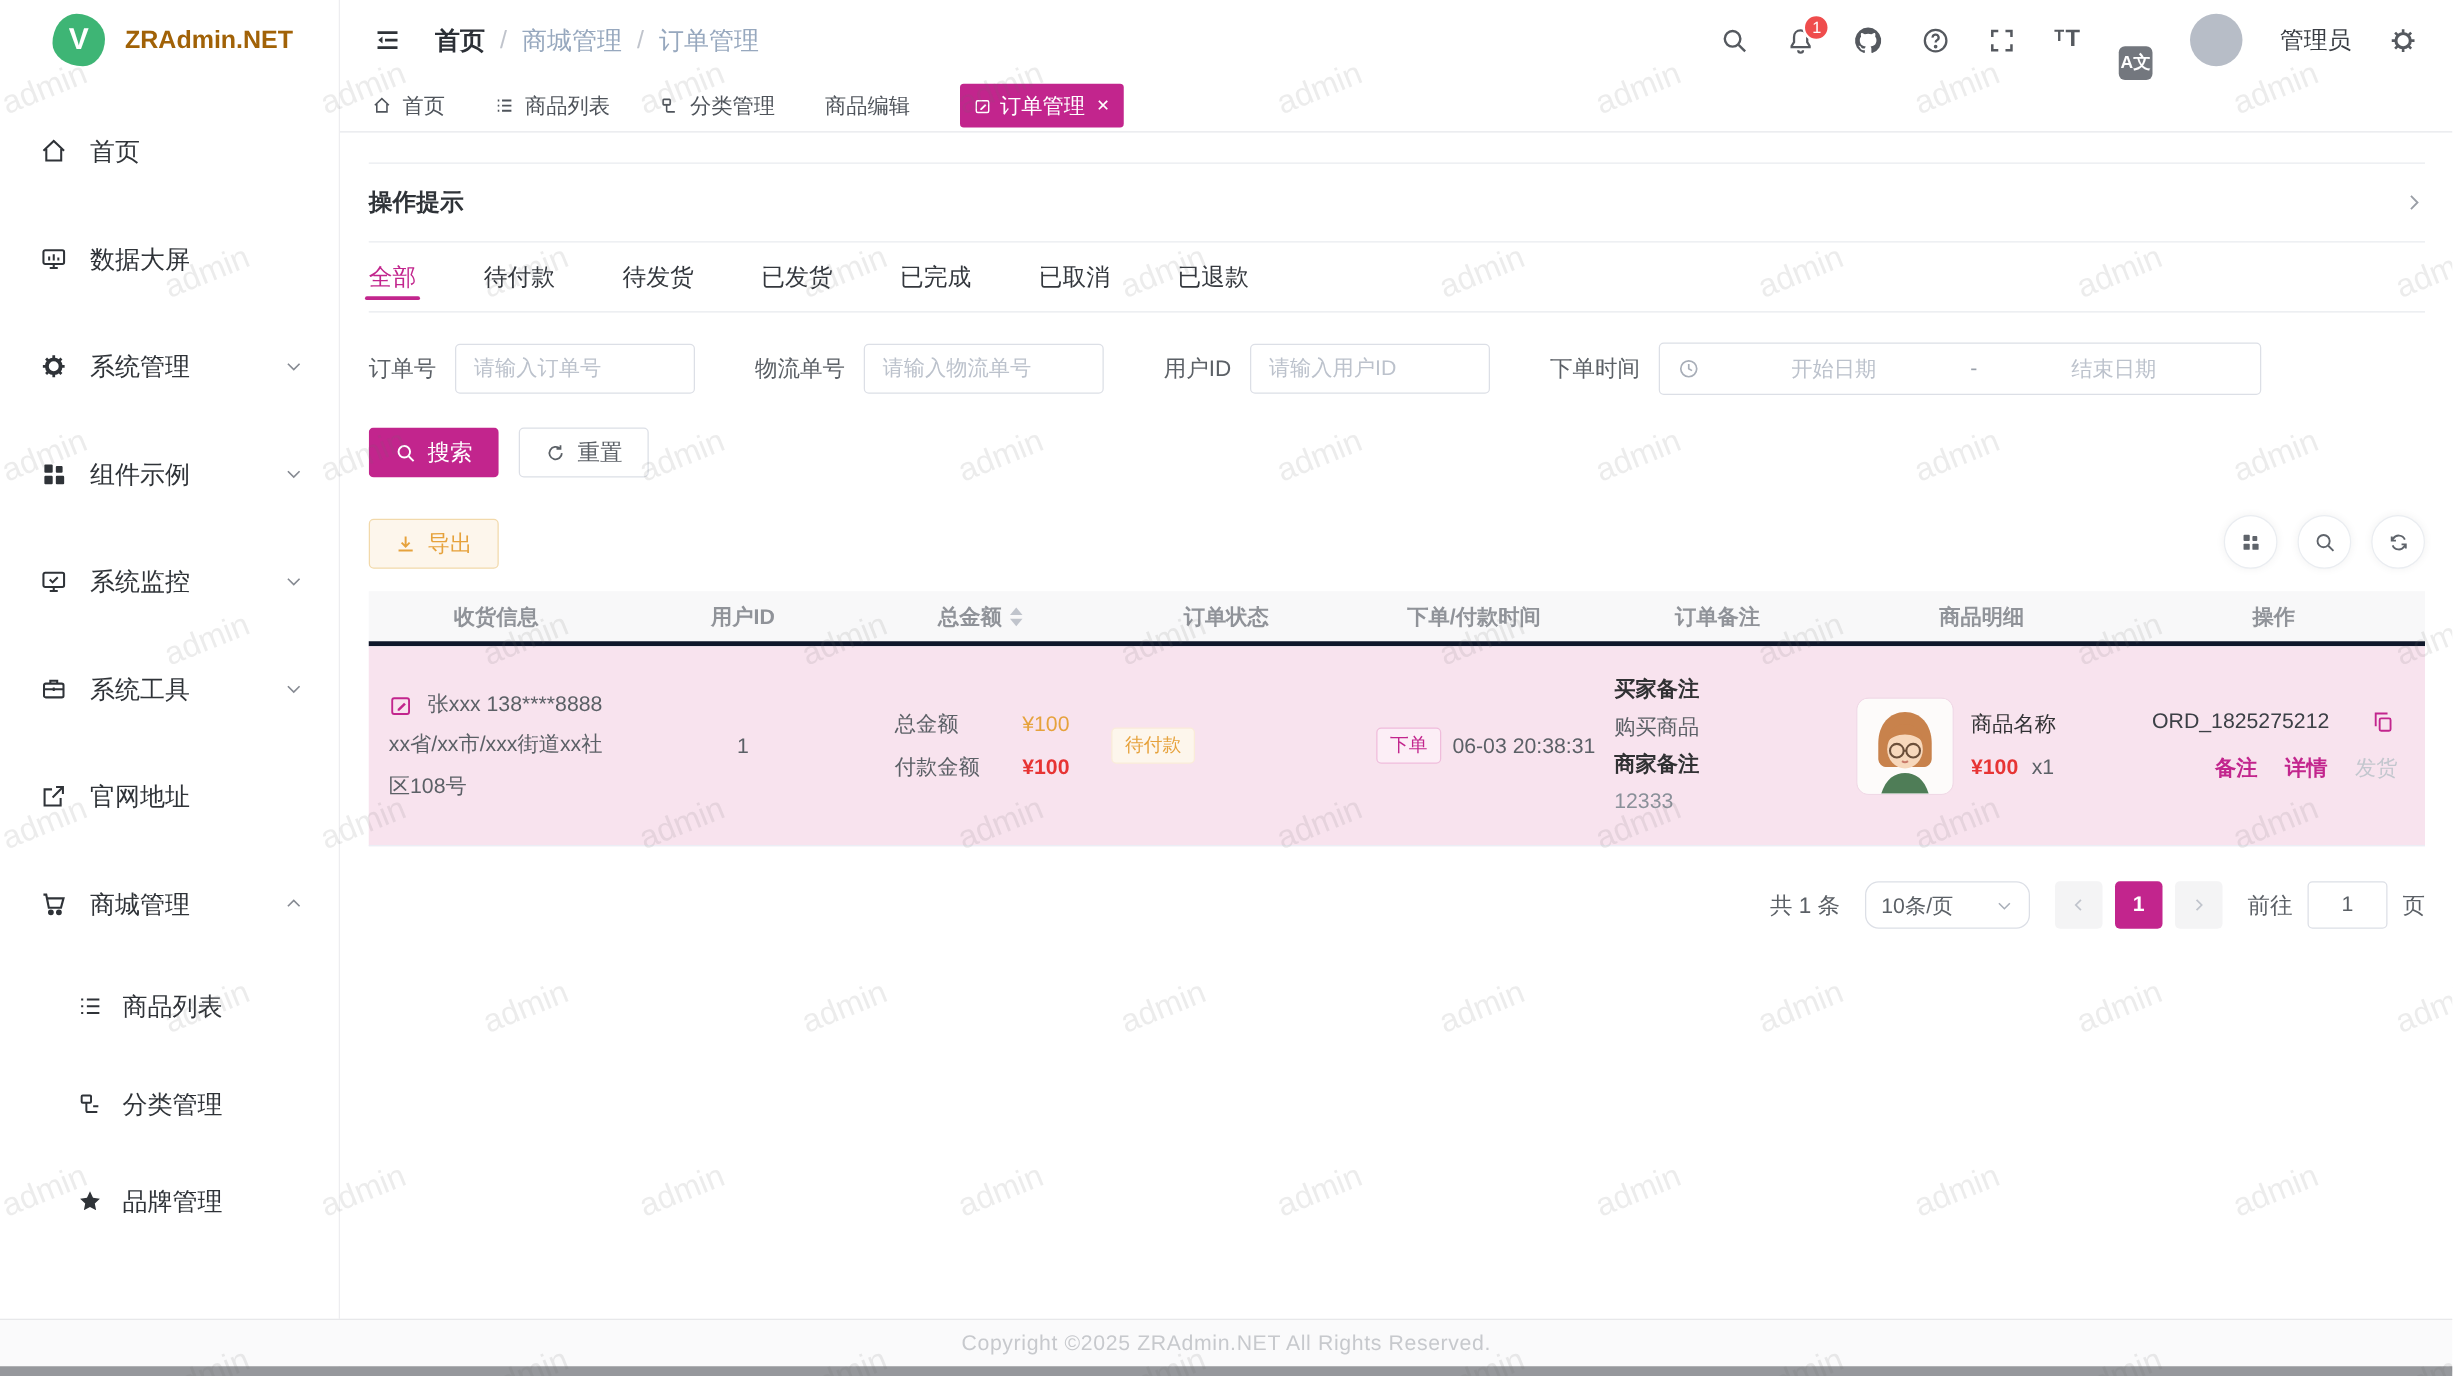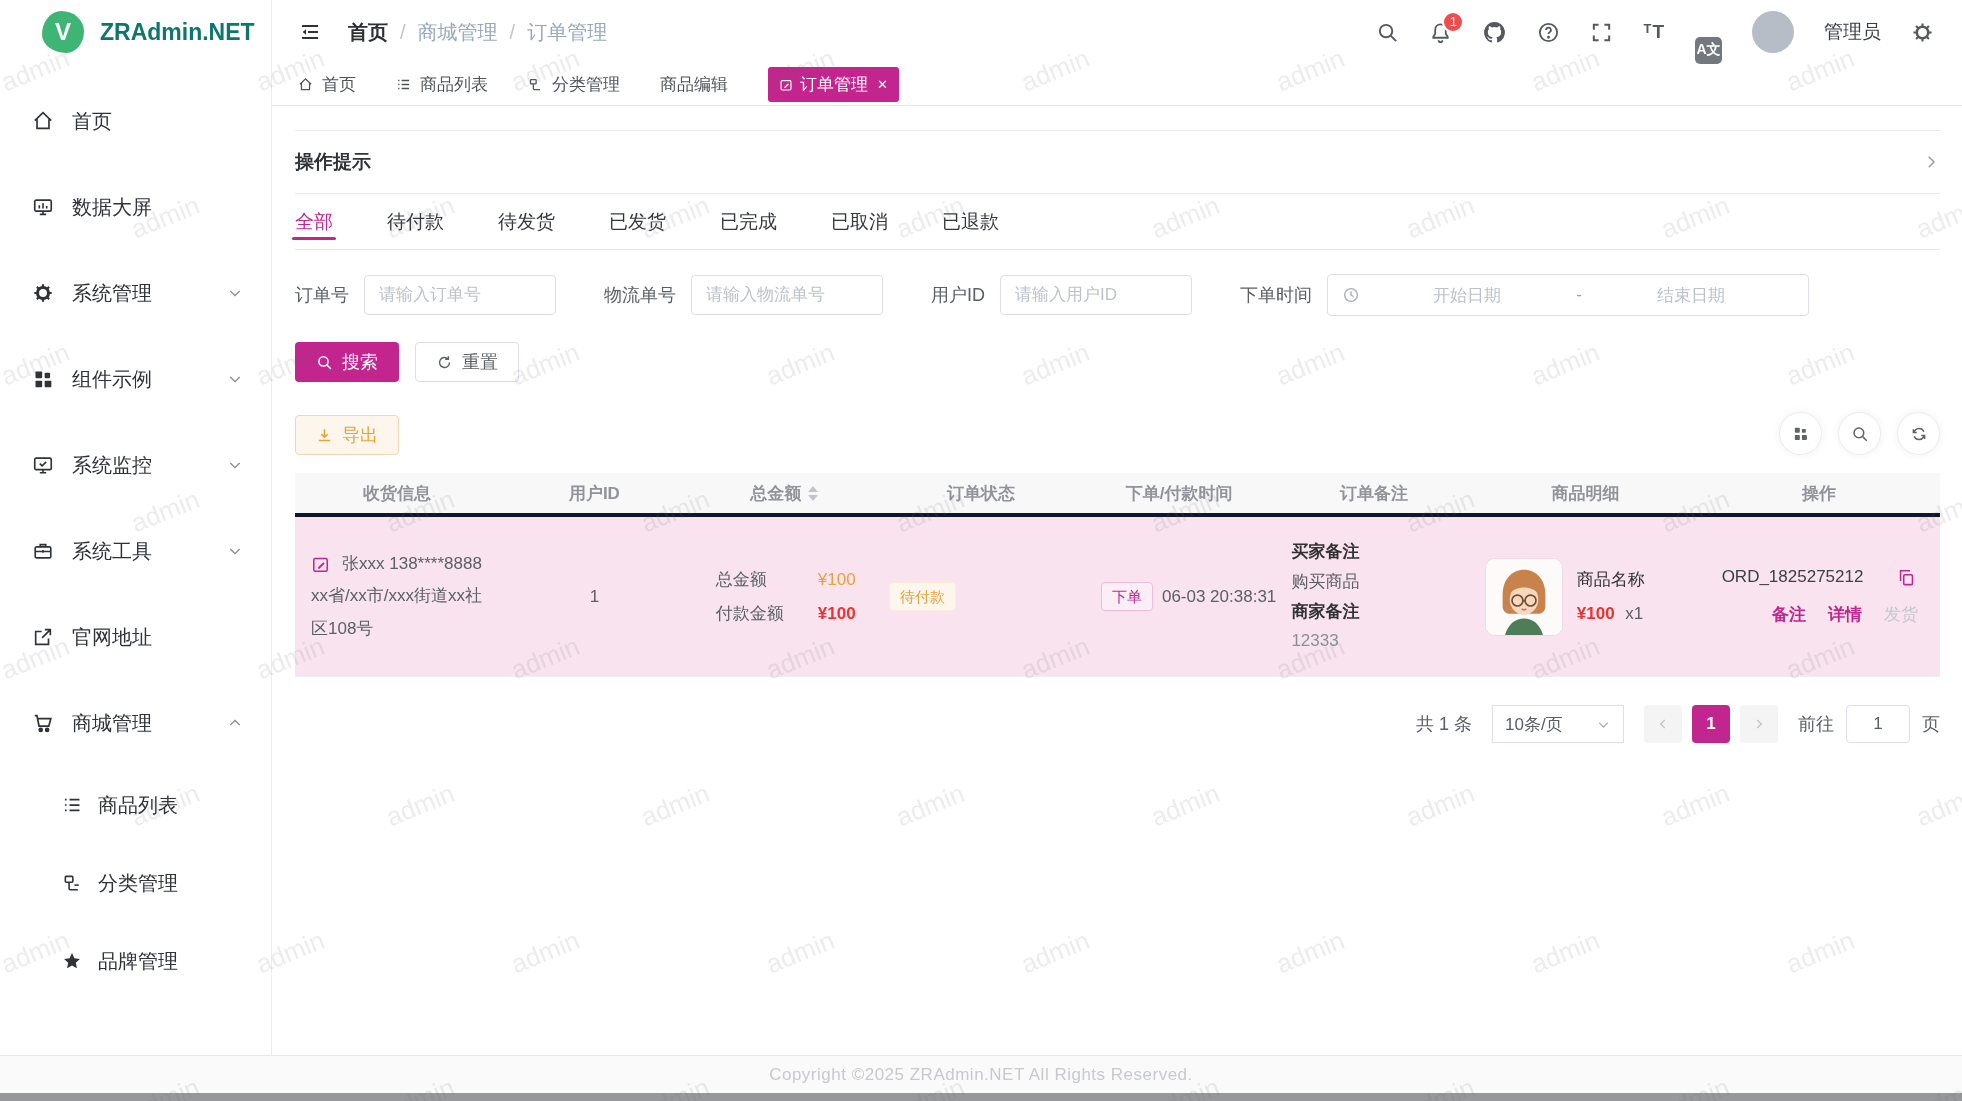--- a/index.html
+++ b/index.html
@@ -12,21 +12,21 @@
   .wm-layer span { position:absolute; font-size:26px; color:rgba(110,110,110,.13);
     transform:rotate(-22deg); white-space:nowrap; }
 
   
   .sidebar { width:272px; flex-shrink:0; border-right:1px solid #ededf0; background:#fff; }
   .logo-row { height:64px; display:flex; align-items:center; padding-left:42px; gap:16px; }
   .logo-blob { width:42px; height:42px; background:#3eb575;
     border-radius:46% 54% 42% 58% / 56% 48% 52% 44%;
     display:flex; align-items:center; justify-content:center;
     color:#fff; font-weight:700; font-size:24px; }
-  .logo-title { font-size:23px; font-weight:700; color:#0f766e; }
+  .logo-title { font-size:20px; font-weight:700; color:#a16207; }
   .menu { padding-top:14px; }
   .menu-item { height:86px; display:flex; align-items:center; padding:0 28px 0 30px;
     font-size:20px; color:#2f3338; cursor:pointer; }
   .menu-item .mi-icon { width:26px; display:flex; justify-content:center; margin-right:16px; color:#2f3338; }
   .menu-item .chev { margin-left:auto; color:#868a92; display:flex; }
   .submenu-item { height:78px; padding-left:60px; }
   .submenu-item .mi-icon { width:24px; margin-right:14px; }
   .menu-item.active, .menu-item.active .mi-icon { color:#c2258d; }
 
   
@@ -139,21 +139,21 @@
   .op-cell { display:flex; flex-direction:column; gap:16px; }
   .ord-line { display:flex; align-items:center; justify-content:center; gap:34px; color:#3c4046; }
   .copy-ic { color:#c2258d; display:flex; cursor:pointer; }
   .op-links { display:flex; gap:22px; justify-content:flex-end; padding-right:12px; font-weight:700; }
   .op-link { color:#c2258d; cursor:pointer; }
   .op-link.disabled { color:#c3c7ce; font-weight:400; cursor:default; }
 
   
   .pagination { margin-top:28px; display:flex; align-items:center; justify-content:flex-end;
     gap:20px; font-size:18px; color:#5b6066; }
-  .pg-select { width:132px; height:38px; border:1px solid #dcdfe6; border-radius:0;
+  .pg-select { width:132px; height:38px; border:1px solid #dcdfe6; border-radius:11px;
     display:flex; align-items:center; justify-content:space-between; padding:0 12px;
     font-size:17px; color:#5b6066; cursor:pointer; }
   .pg-select .chev { color:#a8aeb8; display:flex; }
   .pager { display:flex; gap:10px; align-items:center; }
   .pg-btn { width:38px; height:38px; border-radius:4px; background:#f4f4f5; color:#c0c4cc;
     display:flex; align-items:center; justify-content:center; font-size:16px; cursor:pointer; }
   .pg-num { background:#c2258d; color:#fff; font-weight:700; font-size:17px; }
   .goto { display:flex; align-items:center; gap:12px; }
   .goto-input { width:64px; height:38px; border:1px solid #dcdfe6; border-radius:4px;
     text-align:center; font-size:17px; color:#5b6066; outline:none;

